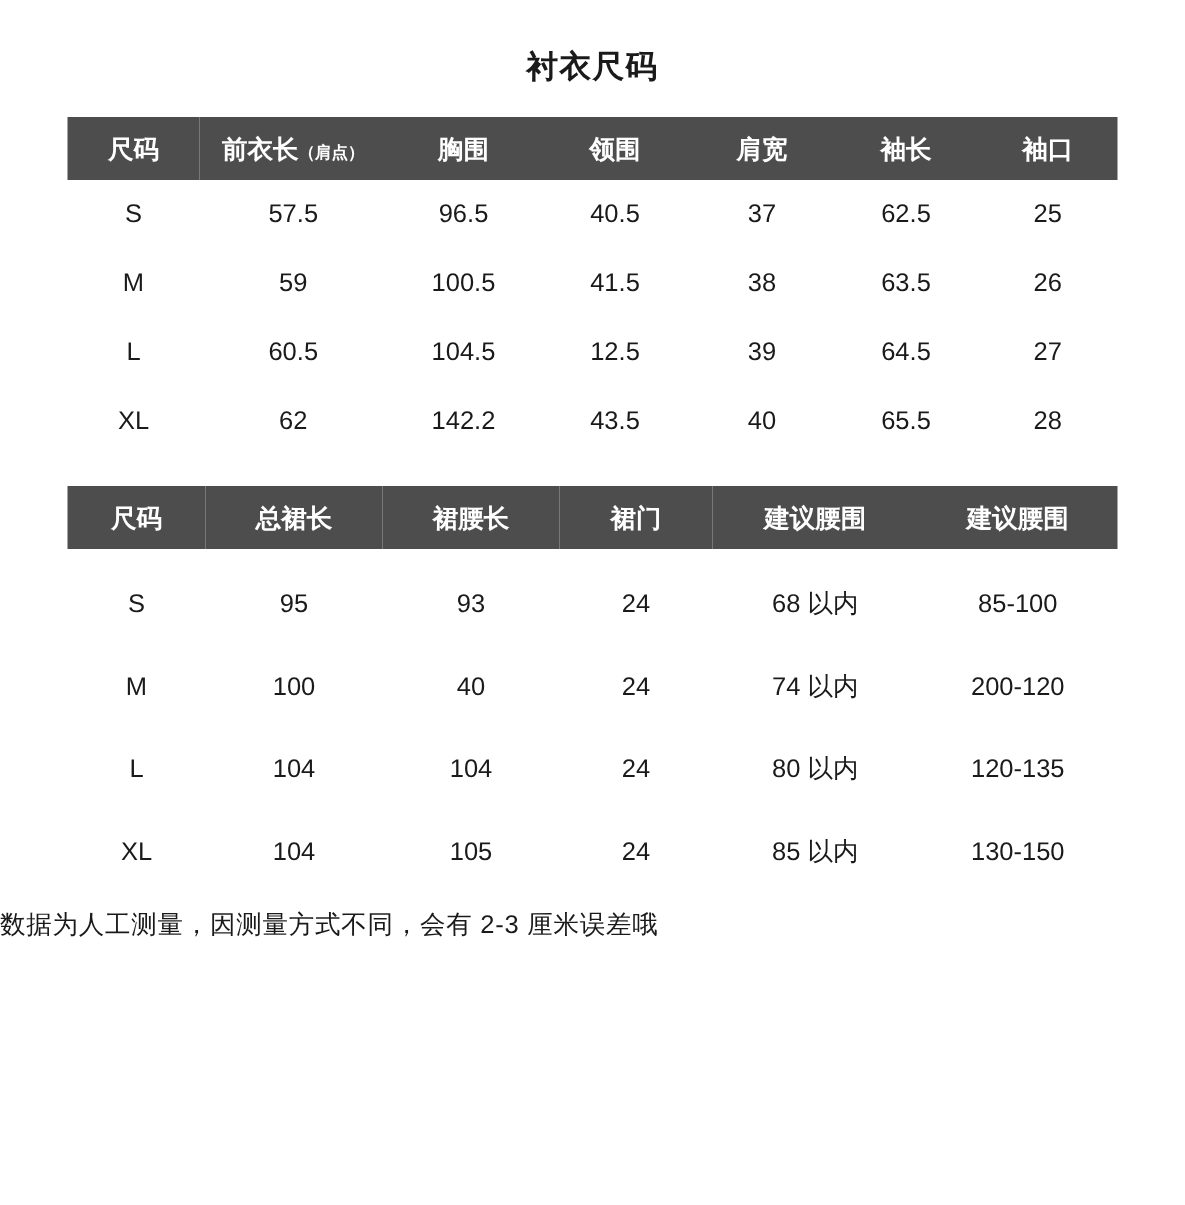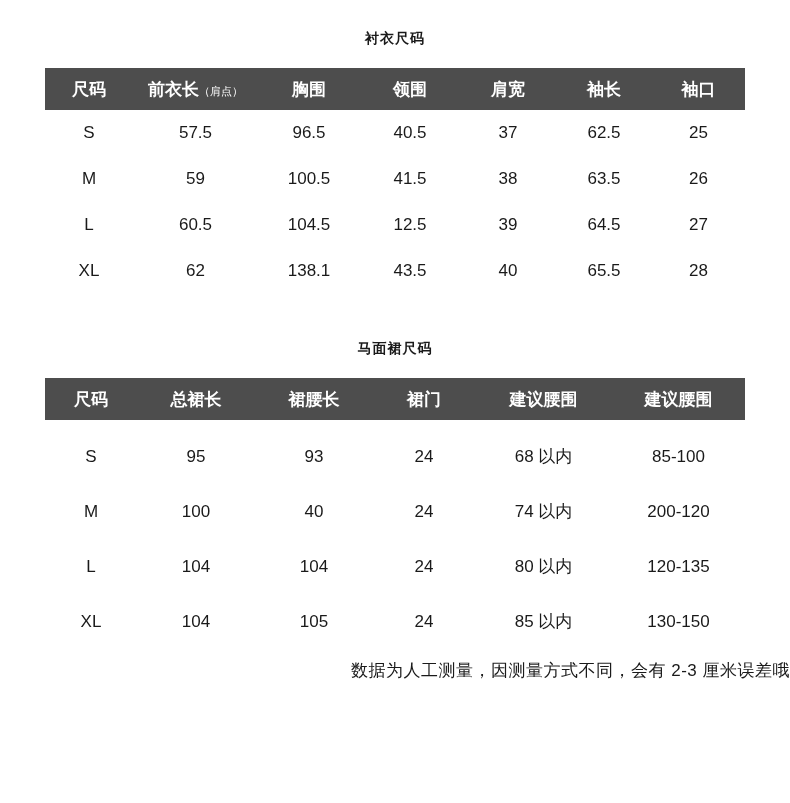--- a/index.html
+++ b/index.html
@@ -15,21 +15,21 @@
     overflow: hidden;
   }
   .page {
     width: 790px;
     height: 803px;
     position: relative;
     box-sizing: border-box;
   }
   .section-title {
     text-align: center;
-    font-size: 14px;
+    font-size: 21px;
     font-weight: bold;
     color: #1a1a1a;
     letter-spacing: 1px;
   }
   #title-shirt { margin-top: 30px; }
   #title-skirt { margin-top: 46px; }
 
   table.size-table {
     border-collapse: collapse;
     table-layout: fixed;
@@ -49,38 +49,38 @@
   table.size-table tbody td {
     font-size: 17px;
     color: #1a1a1a;
     text-align: center;
     vertical-align: middle;
     white-space: nowrap;
     background: #ffffff;
   }
   .sub-note {
     font-size: 11px;
-    font-weight: normal;
+    font-weight: bold;
     vertical-align: baseline;
   }
 
   
   #shirt-wrap { margin: 20px auto 0 auto; width: 700px; }
   #shirt-table { width: 700px; }
   #shirt-table tbody td { height: 44px; }
 
   
   #skirt-wrap { margin: 16px auto 0 auto; width: 700px; }
   #skirt-table { width: 700px; }
   #skirt-table tbody td { height: 53px; }
   #skirt-table tbody tr:first-child td { padding-top: 10px; }
 
   .footnote {
     margin-top: 10px;
-    text-align: right;
+    text-align: left;
     font-size: 17px;
     color: #1a1a1a;
     letter-spacing: 0.5px;
   }
 </style>
 </head>
 <body>
 
 <div class="page">
 
@@ -132,31 +132,30 @@
           <td>60.5</td>
           <td>104.5</td>
           <td>12.5</td>
           <td>39</td>
           <td>64.5</td>
           <td>27</td>
         </tr>
         <tr>
           <td>XL</td>
           <td>62</td>
-          <td>138.1</td>
+          <td>142.2</td>
           <td>43.5</td>
           <td>40</td>
           <td>65.5</td>
           <td>28</td>
         </tr>
       </tbody>
     </table>
   </div>
 
-  <div class="section-title" id="title-skirt">马面裙尺码</div>
 
   <div id="skirt-wrap">
     <table class="size-table" id="skirt-table">
       <colgroup>
         <col style="width:92px">
         <col style="width:118px">
         <col style="width:118px">
         <col style="width:102px">
         <col style="width:137px">
         <col style="width:133px">

